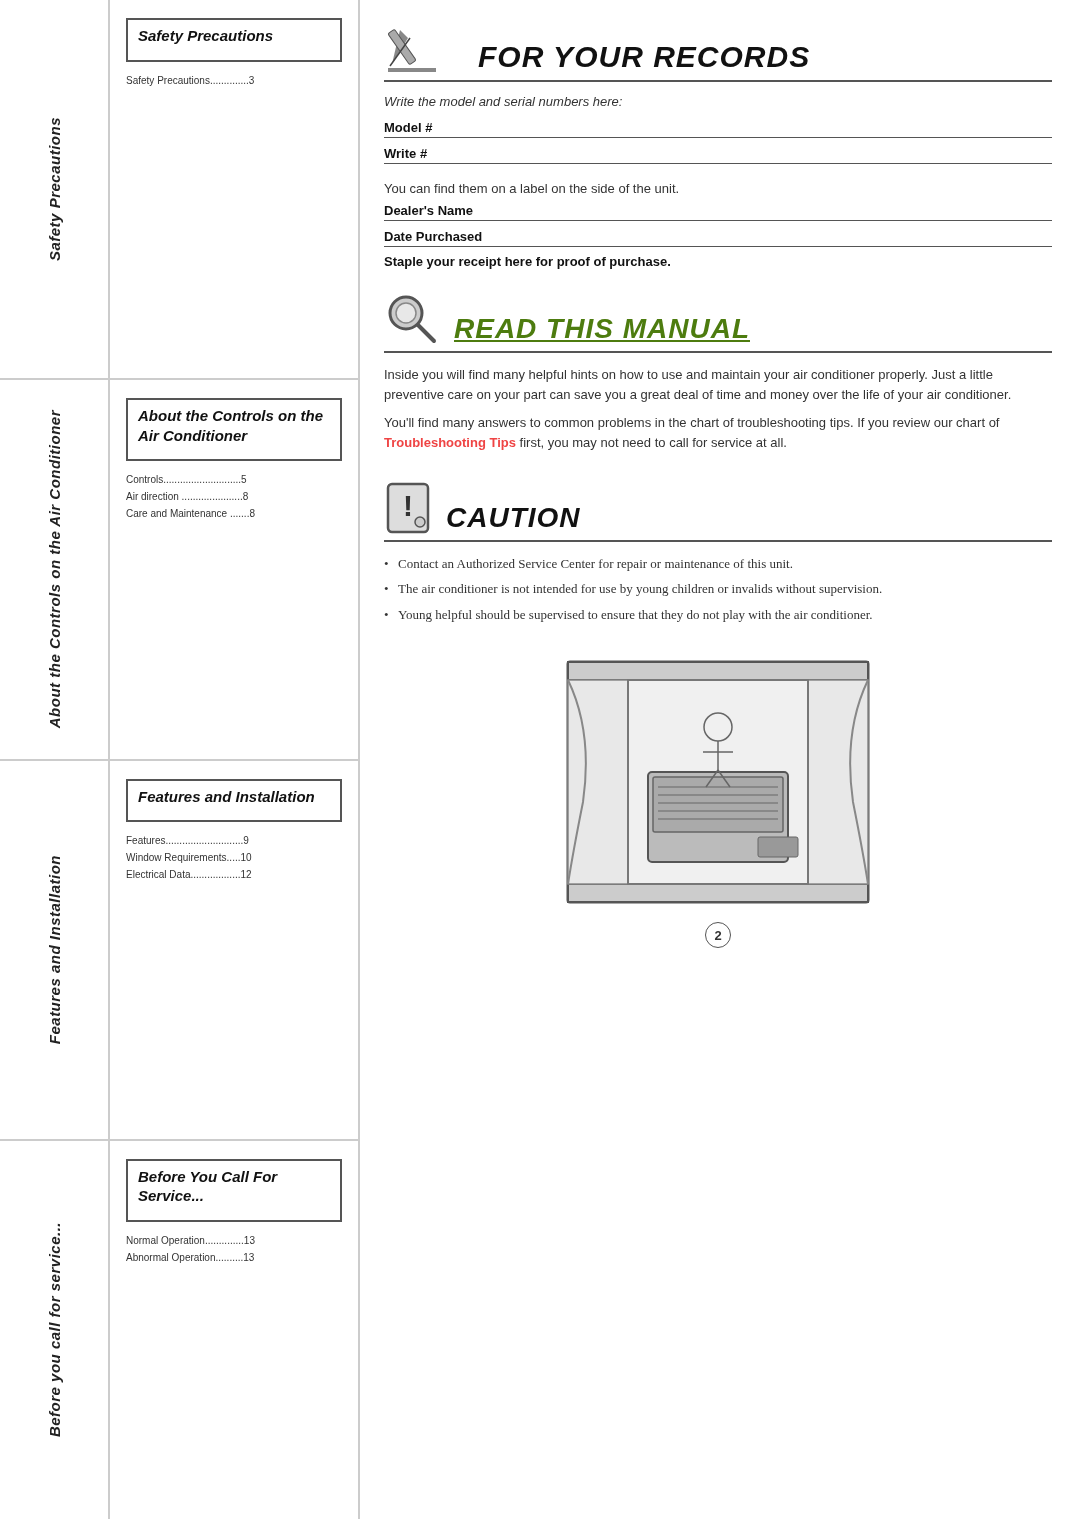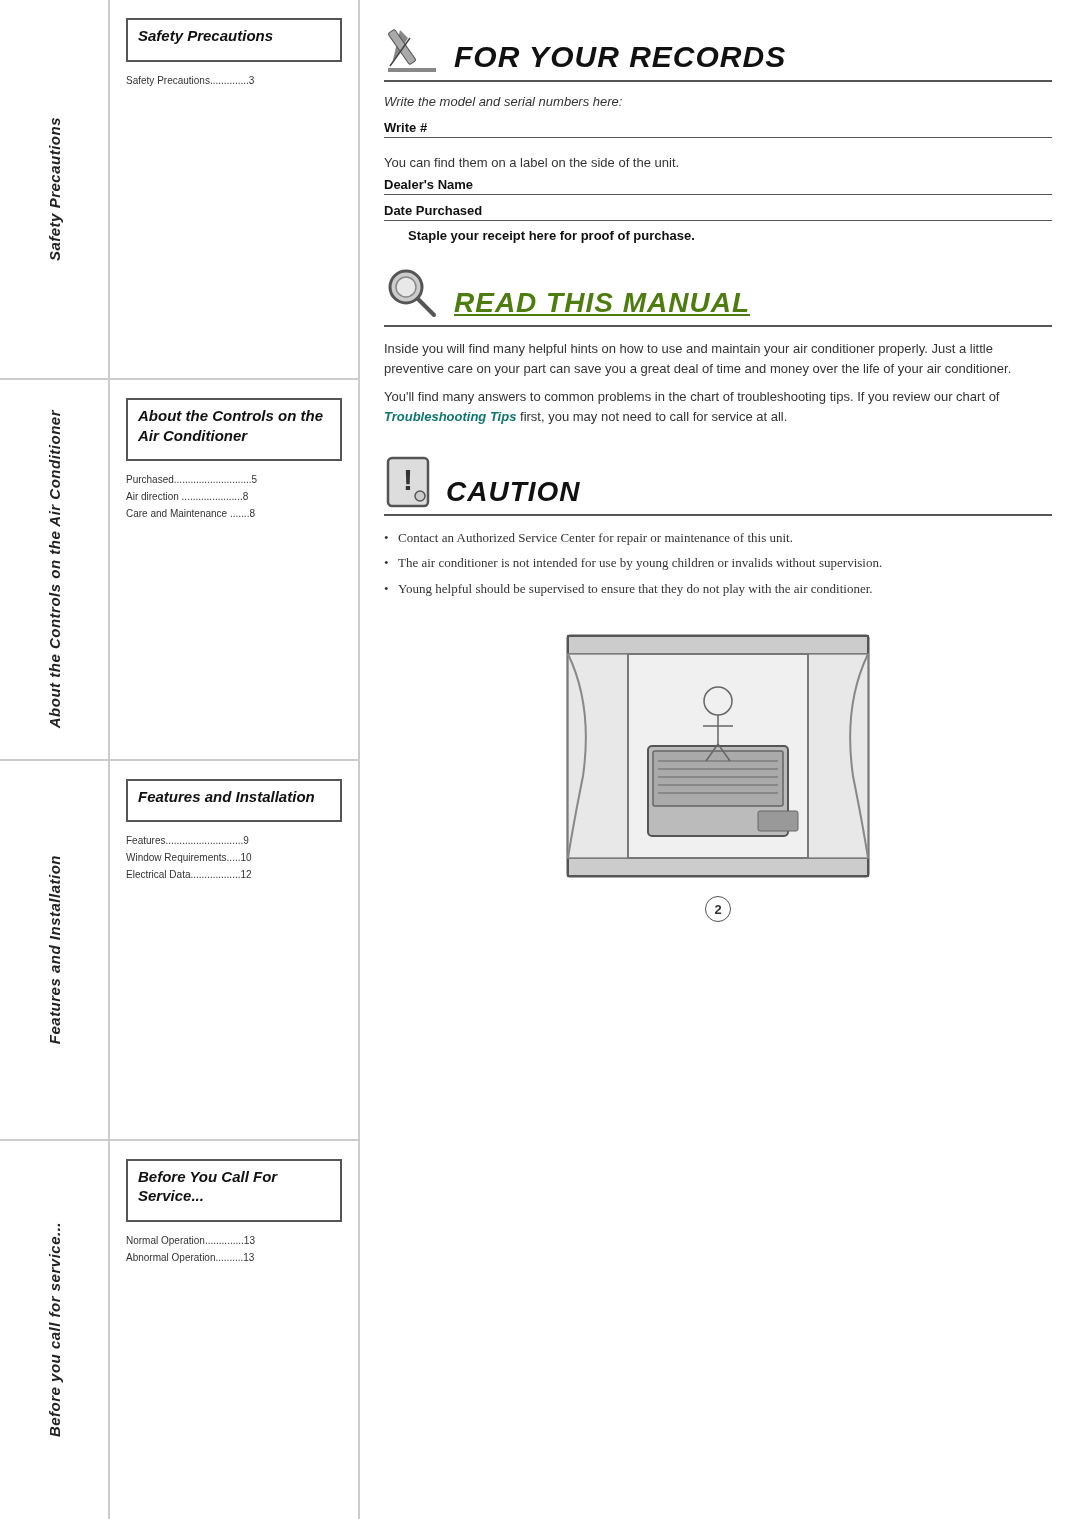--- a/index.html
+++ b/index.html
@@ -107,20 +107,21 @@
       margin-bottom: 12px;
     }
     .section-title-fyr {
       font-size: 30px;
       font-weight: bold;
       font-style: italic;
       letter-spacing: 1px;
       color: #111;
       line-height: 1;
       padding-bottom: 4px;
+      margin-left: 24px;
     }
     .section-title-rtm {
       font-size: 28px;
       font-weight: bold;
       font-style: italic;
       letter-spacing: 1px;
       color: #4d7c0f;
       line-height: 1;
       padding-bottom: 4px;
       text-decoration: underline;
@@ -154,36 +155,34 @@
       font-size: 13px;
       color: #333;
       margin-bottom: 6px;
       margin-top: 17px;
     }
     .fyr-staple {
       font-size: 13px;
       font-weight: bold;
       color: #111;
       margin-top: 4px;
-      margin-left: 24px;
     }
 
     
     .section-rtm {
       margin-bottom: 18px;
     }
     .rtm-body {
       font-size: 13px;
       color: #333;
       line-height: 1.55;
       margin-bottom: 8px;
     }
     .rtm-body b {
-      color: #0f766e;
-      font-style: italic;
+      color: #ef4444;
     }
 
     
     .section-caution {
       margin-bottom: 14px;
     }
     .caution-items {
       list-style: none;
       padding: 0;
       margin-top: 8px;
@@ -268,21 +267,21 @@
     <div class="toc-box">
       <div class="toc-section-title">Safety Precautions</div>
     </div>
     <div class="toc-item">Safety Precautions..............3</div>
   </div>
 
   <div class="toc-section">
     <div class="toc-box">
       <div class="toc-section-title">About the Controls on the Air Conditioner</div>
     </div>
-    <div class="toc-item">Purchased............................5</div>
+    <div class="toc-item">Controls............................5</div>
     <div class="toc-item">Air direction ......................8</div>
     <div class="toc-item">Care and Maintenance .......8</div>
   </div>
 
   <div class="toc-section">
     <div class="toc-box">
       <div class="toc-section-title">Features and Installation</div>
     </div>
     <div class="toc-item">Features............................9</div>
     <div class="toc-item">Window Requirements.....10</div>
@@ -306,20 +305,23 @@
       <svg class="icon-pen" viewBox="0 0 56 56" xmlns="http://www.w3.org/2000/svg">
         <rect x="4" y="48" width="48" height="4" fill="#888"></rect>
         <polygon points="8,44 16,10 24,18" fill="#888"></polygon>
         <rect x="14" y="8" width="8" height="38" rx="2" transform="rotate(-35 18 27)" fill="#aaa" stroke="#555" stroke-width="1"></rect>
         <line x1="6" y1="46" x2="26" y2="18" stroke="#444" stroke-width="1.5"></line>
       </svg>
       <span class="section-title-fyr">FOR YOUR RECORDS</span>
     </div>
     <p class="fyr-subtitle">Write the model and serial numbers here:</p>
     <div class="fyr-field">
+      <span class="fyr-field-label">Model #</span>
+    </div>
+    <div class="fyr-field">
       <span class="fyr-field-label">Write #</span>
     </div>
     <p class="fyr-text">You can find them on a label on the side of the unit.</p>
     <div class="fyr-field">
       <span class="fyr-field-label">Dealer's Name</span>
     </div>
     <div class="fyr-field">
       <span class="fyr-field-label">Date Purchased</span>
     </div>
     <p class="fyr-staple">Staple your receipt here for proof of purchase.</p>

